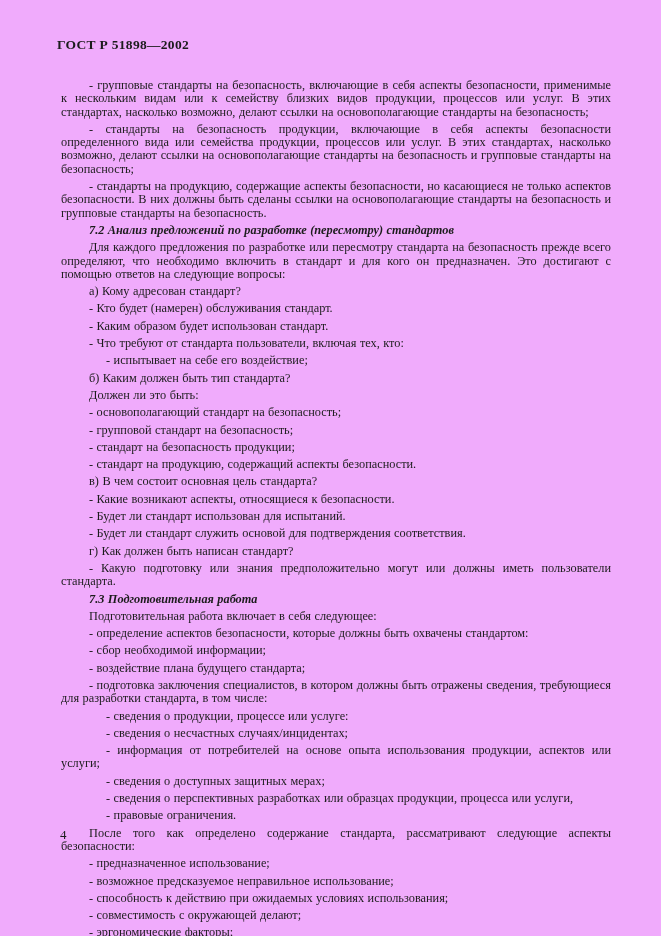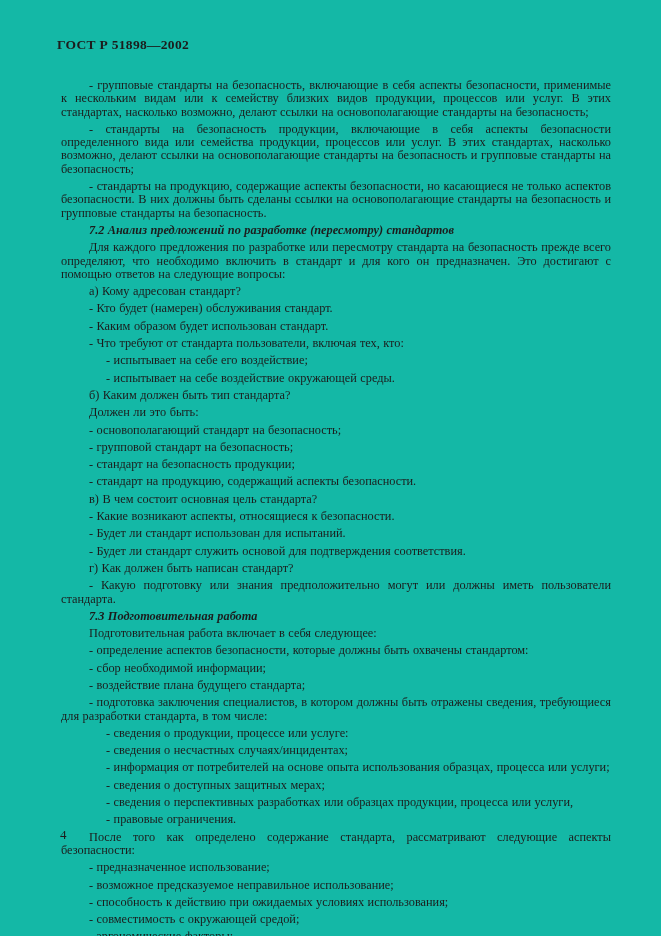--- a/index.html
+++ b/index.html
@@ -4,21 +4,21 @@
 <style>
   html, body {
     margin: 0;
     padding: 0;
     background: #ffffff;
   }
   .page {
     position: relative;
     width: 661px;
     height: 936px;
-    background: #14b8a6;
+    background: #f0abfc;
     color: #1c1c1c;
     font-family: "Liberation Serif", "DejaVu Serif", serif;
     overflow: hidden;
   }
   .doc-header {
     position: absolute;
     left: 57px;
     top: 37px;
     font-size: 13.5px;
     font-weight: bold;
@@ -59,49 +59,48 @@
       <p class="indent0">- групповые стандарты на безопасность, включающие в себя аспекты безопасности, применимые к нескольким видам или к семейству близких видов продукции, процессов или услуг. В этих стандартах, насколько возможно, делают ссылки на основополагающие стандарты на безопасность;</p>
       <p class="indent0">- стандарты на безопасность продукции, включающие в себя аспекты безопасности определенного вида или семейства продукции, процессов или услуг. В этих стандартах, насколько возможно, делают ссылки на основополагающие стандарты на безопасность и групповые стандарты на безопасность;</p>
       <p class="indent0">- стандарты на продукцию, содержащие аспекты безопасности, но касающиеся не только аспектов безопасности. В них должны быть сделаны ссылки на основополагающие стандарты на безопасность и групповые стандарты на безопасность.</p>
       <p class="indent0 bold">7.2 Анализ предложений по разработке (пересмотру) стандартов</p>
       <p class="indent0">Для каждого предложения по разработке или пересмотру стандарта на безопасность прежде всего определяют, что необходимо включить в стандарт и для кого он предназначен. Это достигают с помощью ответов на следующие вопросы:</p>
       <p class="indent0">а) Кому адресован стандарт?</p>
       <p class="indent0">- Кто будет (намерен) обслуживания стандарт.</p>
       <p class="indent0">- Каким образом будет использован стандарт.</p>
       <p class="indent0">- Что требуют от стандарта пользователи, включая тех, кто:</p>
       <p class="indent1">- испытывает на себе его воздействие;</p>
-      <p class="indent1">- испытывает на себе воздействие окружающей среды.</p>
       <p class="indent0">б) Каким должен быть тип стандарта?</p>
       <p class="indent0">Должен ли это быть:</p>
       <p class="indent0">- основополагающий стандарт на безопасность;</p>
       <p class="indent0">- групповой стандарт на безопасность;</p>
       <p class="indent0">- стандарт на безопасность продукции;</p>
       <p class="indent0">- стандарт на продукцию, содержащий аспекты безопасности.</p>
       <p class="indent0">в) В чем состоит основная цель стандарта?</p>
       <p class="indent0">- Какие возникают аспекты, относящиеся к безопасности.</p>
       <p class="indent0">- Будет ли стандарт использован для испытаний.</p>
       <p class="indent0">- Будет ли стандарт служить основой для подтверждения соответствия.</p>
       <p class="indent0">г) Как должен быть написан стандарт?</p>
       <p class="indent0">- Какую подготовку или знания предположительно могут или должны иметь пользователи стандарта.</p>
       <p class="indent0 bold">7.3 Подготовительная работа</p>
       <p class="indent0">Подготовительная работа включает в себя следующее:</p>
       <p class="indent0">- определение аспектов безопасности, которые должны быть охвачены стандартом:</p>
       <p class="indent0">- сбор необходимой информации;</p>
       <p class="indent0">- воздействие плана будущего стандарта;</p>
       <p class="indent0">- подготовка заключения специалистов, в котором должны быть отражены сведения, требующиеся для разработки стандарта, в том числе:</p>
       <p class="indent1">- сведения о продукции, процессе или услуге:</p>
       <p class="indent1">- сведения о несчастных случаях/инцидентах;</p>
-      <p class="indent1">- информация от потребителей на основе опыта использования образцах, процесса или услуги;</p>
+      <p class="indent1">- информация от потребителей на основе опыта использования продукции, аспектов или услуги;</p>
       <p class="indent1">- сведения о доступных защитных мерах;</p>
       <p class="indent1">- сведения о перспективных разработках или образцах продукции, процесса или услуги,</p>
       <p class="indent1">- правовые ограничения.</p>
       <p class="indent0">После того как определено содержание стандарта, рассматривают следующие аспекты безопасности:</p>
       <p class="indent0">- предназначенное использование;</p>
       <p class="indent0">- возможное предсказуемое неправильное использование;</p>
       <p class="indent0">- способность к действию при ожидаемых условиях использования;</p>
-      <p class="indent0">- совместимость с окружающей средой;</p>
+      <p class="indent0">- совместимость с окружающей делают;</p>
       <p class="indent0">- эргономические факторы;</p>
       <p class="indent0">- безотказность;</p>
       <p class="indent0">- ремонтопригодность и удобство обслуживания;</p>
     </div>
 
   <div class="doc-footer">4</div>
 </div>
 
 </body></html>

